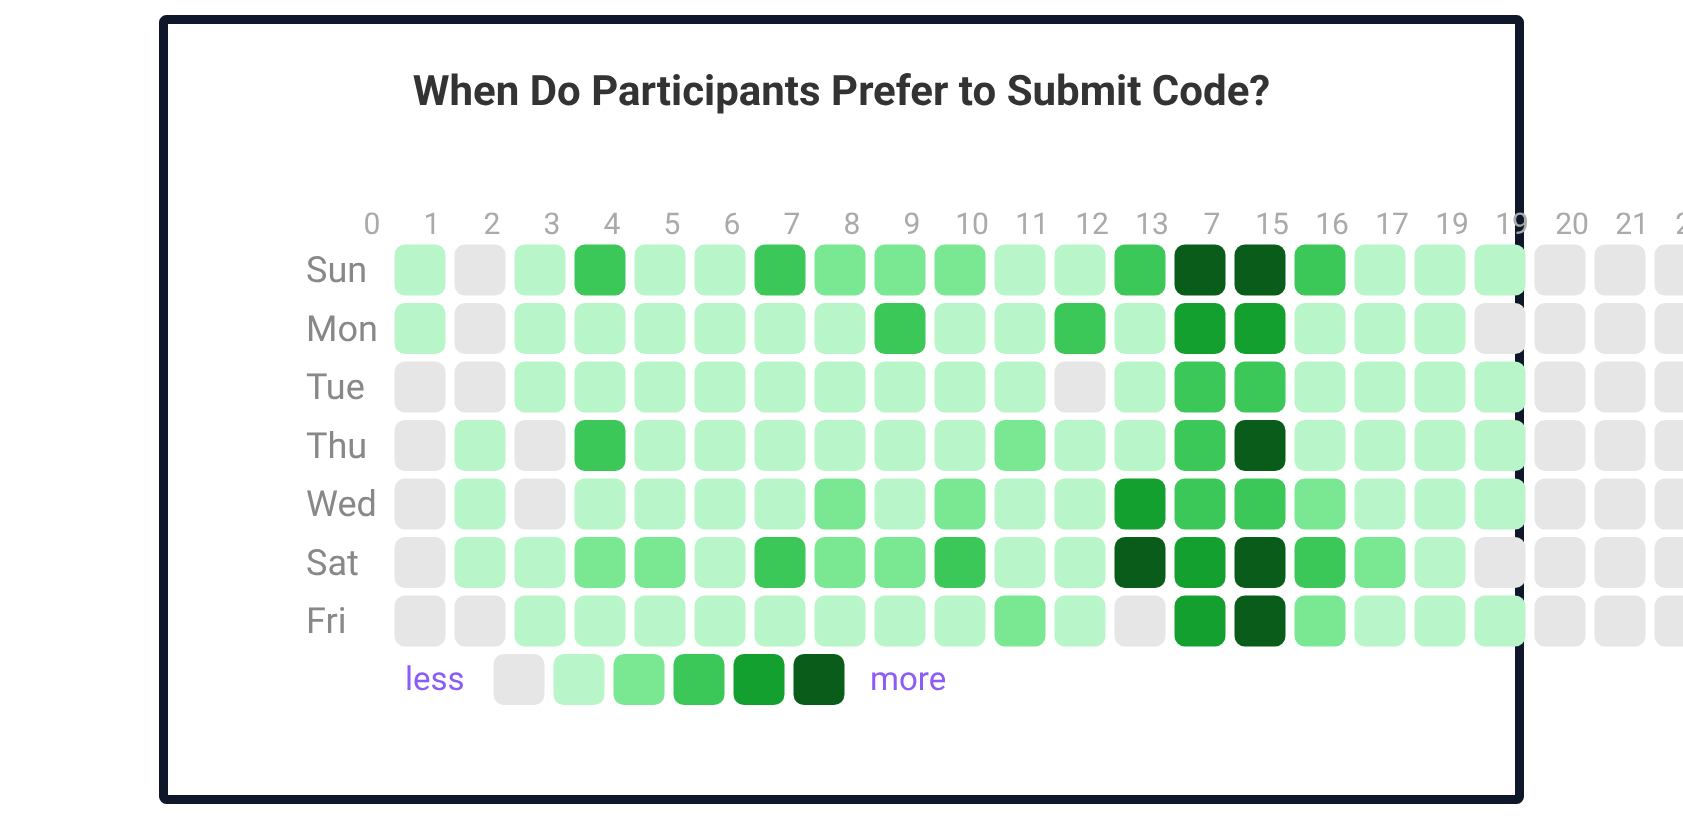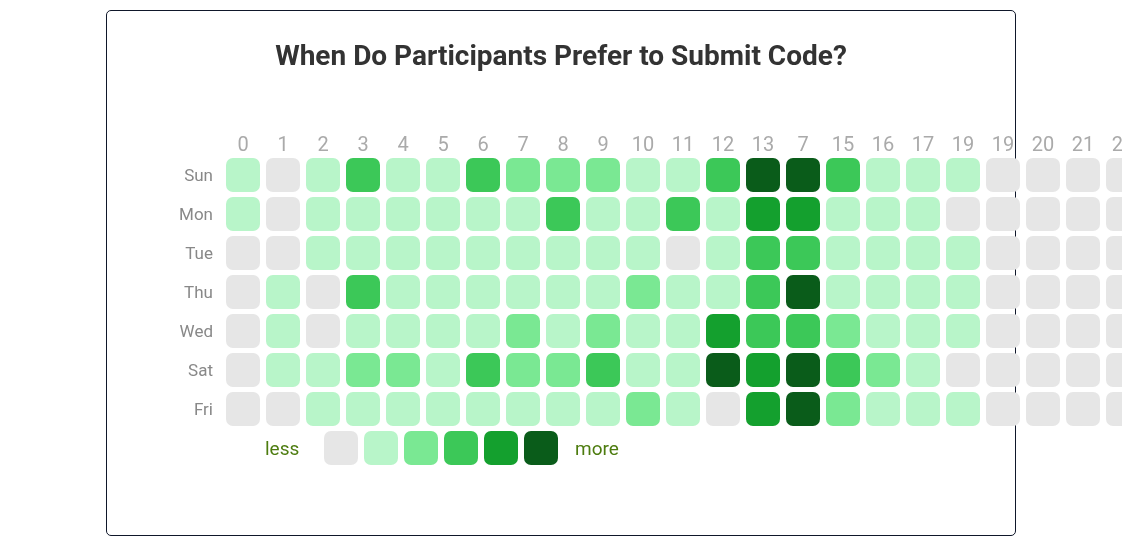--- a/index.html
+++ b/index.html
@@ -10,21 +10,21 @@
     background: #fff;
     width: 1122px;
     height: 546px;
     display: flex;
     align-items: center;
     justify-content: center;
   }
   .card {
     width: 910px;
     height: 526px;
-    border: 1px solid #0f172a;
+    border: 6px solid #0f172a;
     border-radius: 5px;
     background: #fff;
     padding: 28px 20px 20px 20px;
     position: relative;
   }
   .title {
     text-align: center;
     font-size: 28px;
     font-weight: 700;
     color: #333;
@@ -51,43 +51,44 @@
     color: #aaa;
     font-weight: 400;
   }
   .day-row {
     display: flex;
     align-items: center;
     margin-bottom: 5px;
   }
   .day-label {
     width: 56px;
-    text-align: right;
+    text-align: left;
     padding-right: 10px;
-    font-size: 17px;
+    font-size: 24px;
     color: #888;
     font-weight: 400;
+    margin-left: 32px;
   }
   .cell {
     width: 34px;
     height: 34px;
     border-radius: 7px;
     margin-left: 3px;
     margin-right: 3px;
   }
   
   .lv0 { background: #e6e6e6; }
   .lv1 { background: #b8f5c9; }
   .lv2 { background: #7ae893; }
   .lv3 { background: #3cc858; }
   .lv4 { background: #14a02e; }
   .lv5 { background: #0a5c1a; }
   .legend-text {
-    font-size: 19px;
-    color: #4d7c0f;
+    font-size: 22px;
+    color: #8b5cf6;
     font-weight: 400;
   }
   .legend-less { width: 56px; text-align: left; }
   .legend-more { margin-left: 14px; }
   .legend-cell {
     width: 34px;
     height: 34px;
     border-radius: 7px;
     margin-left: 3px;
     margin-right: 3px;

